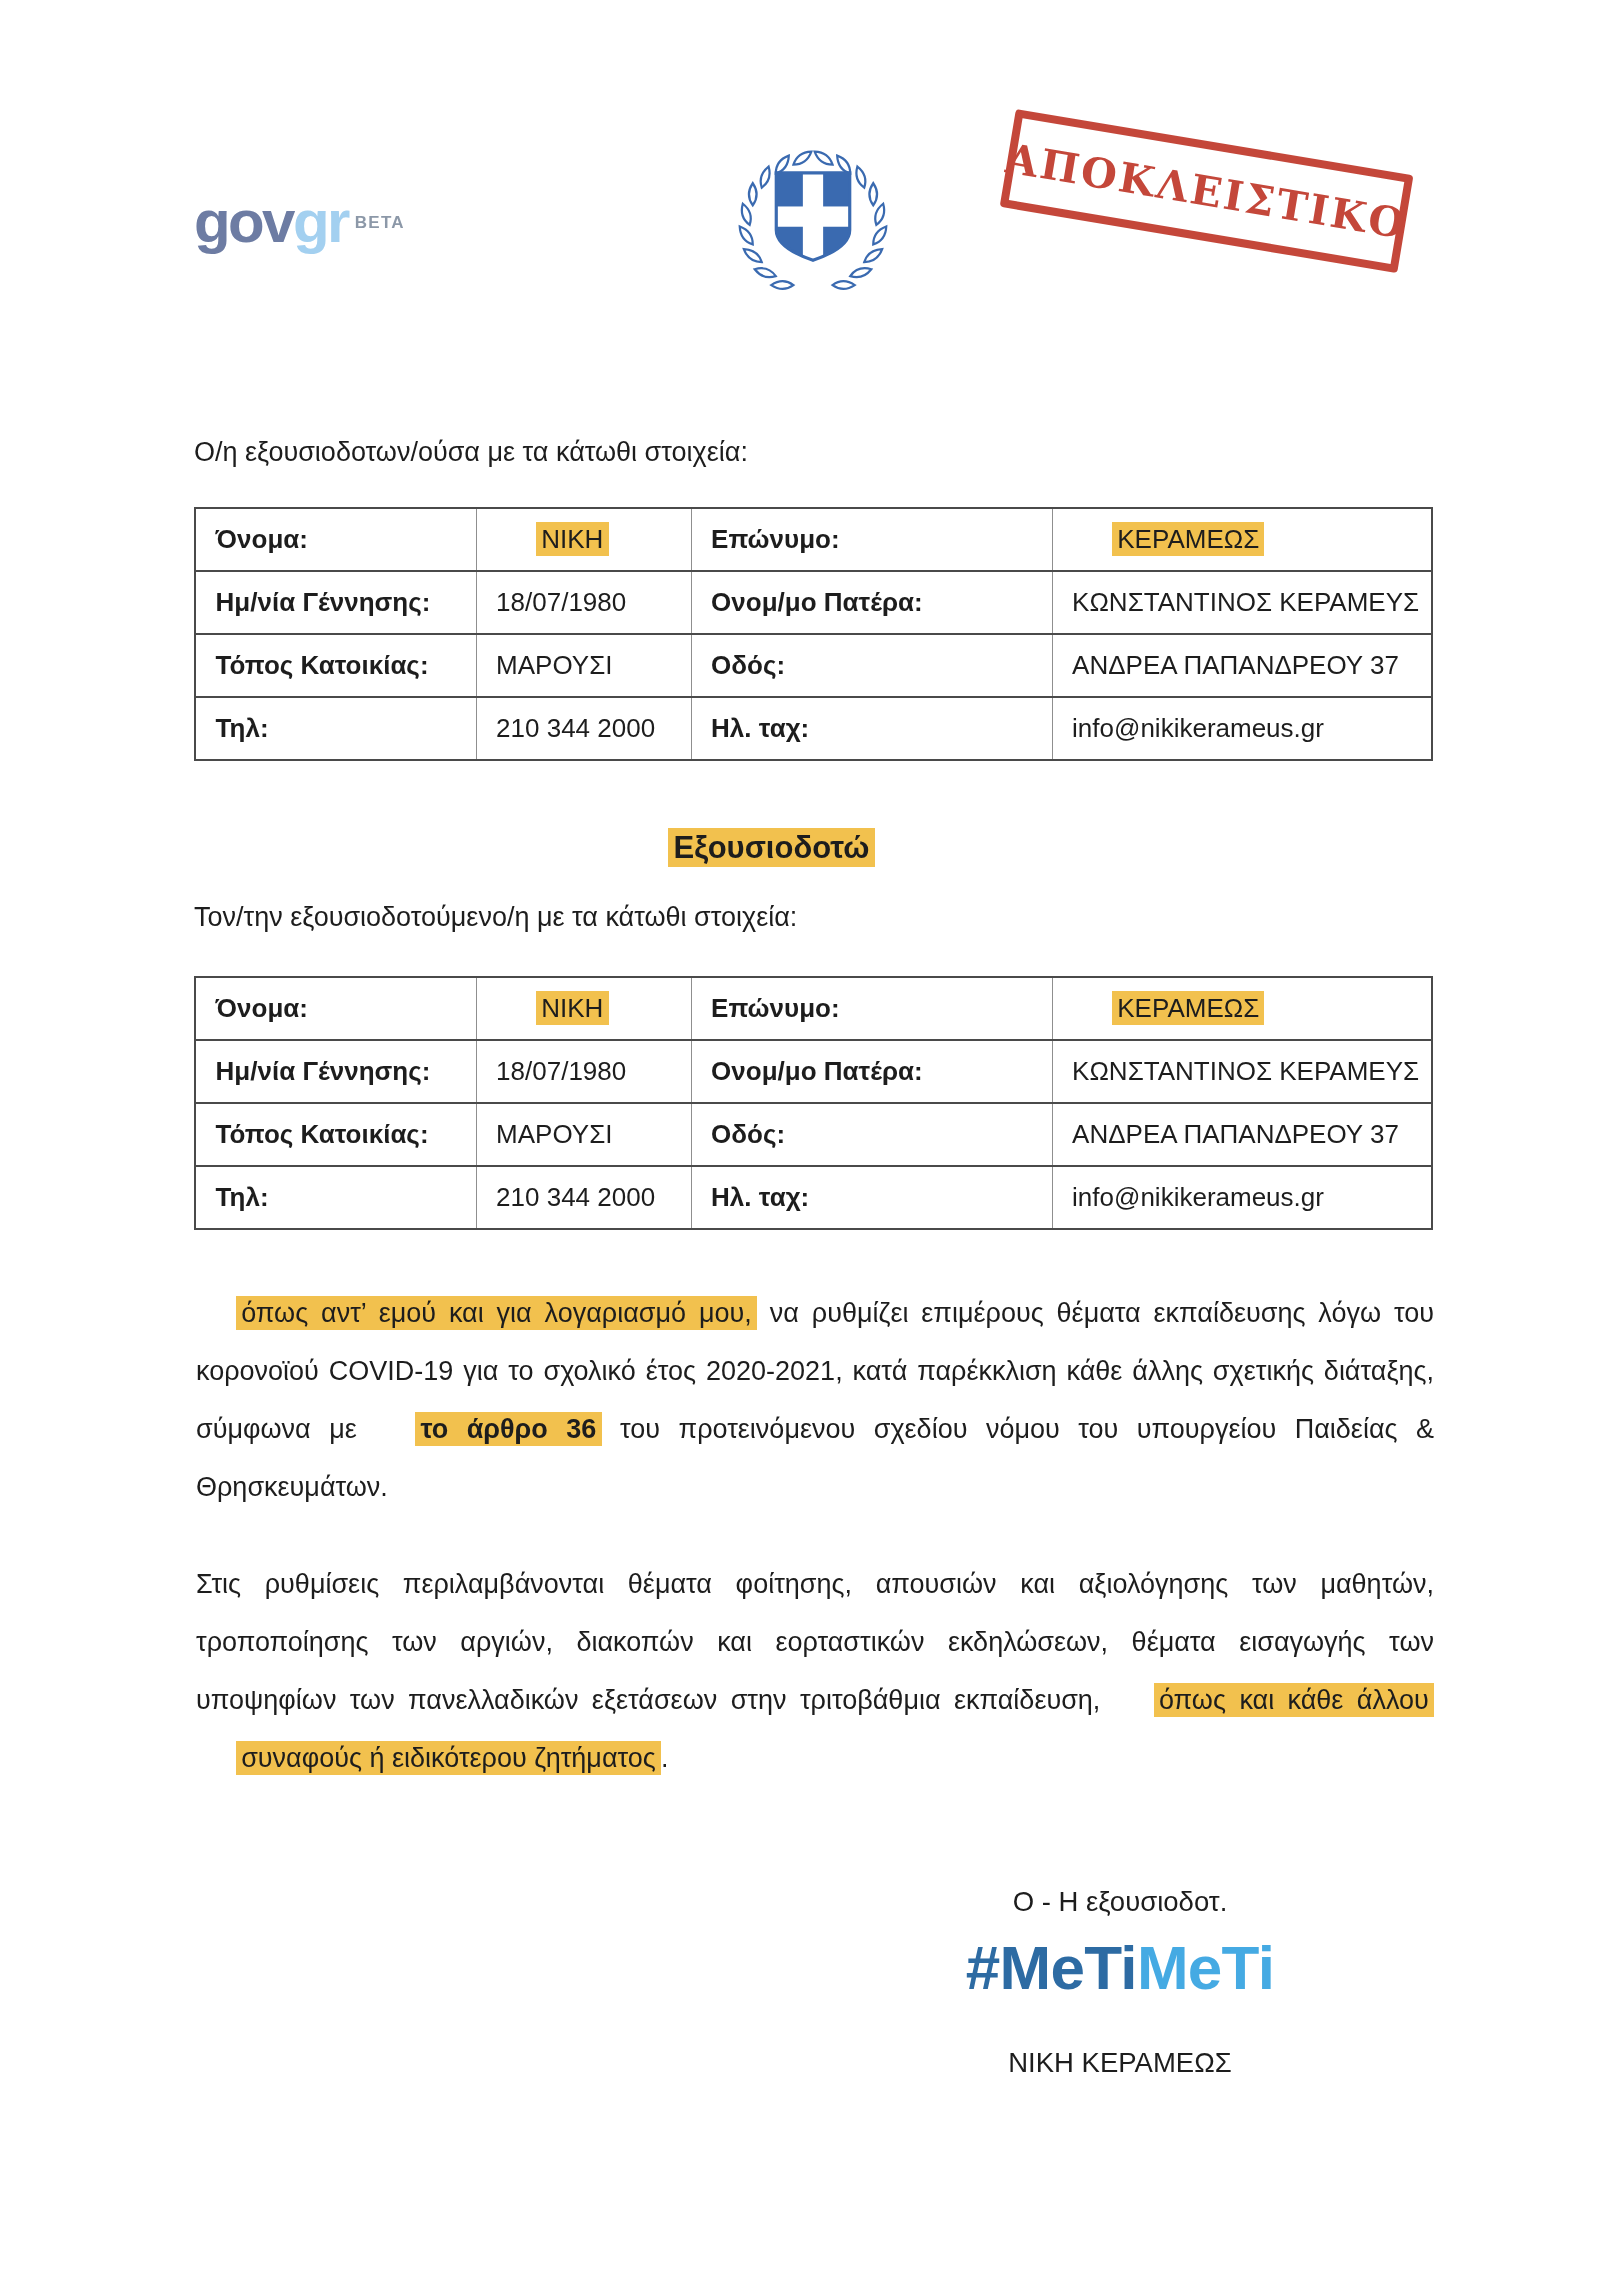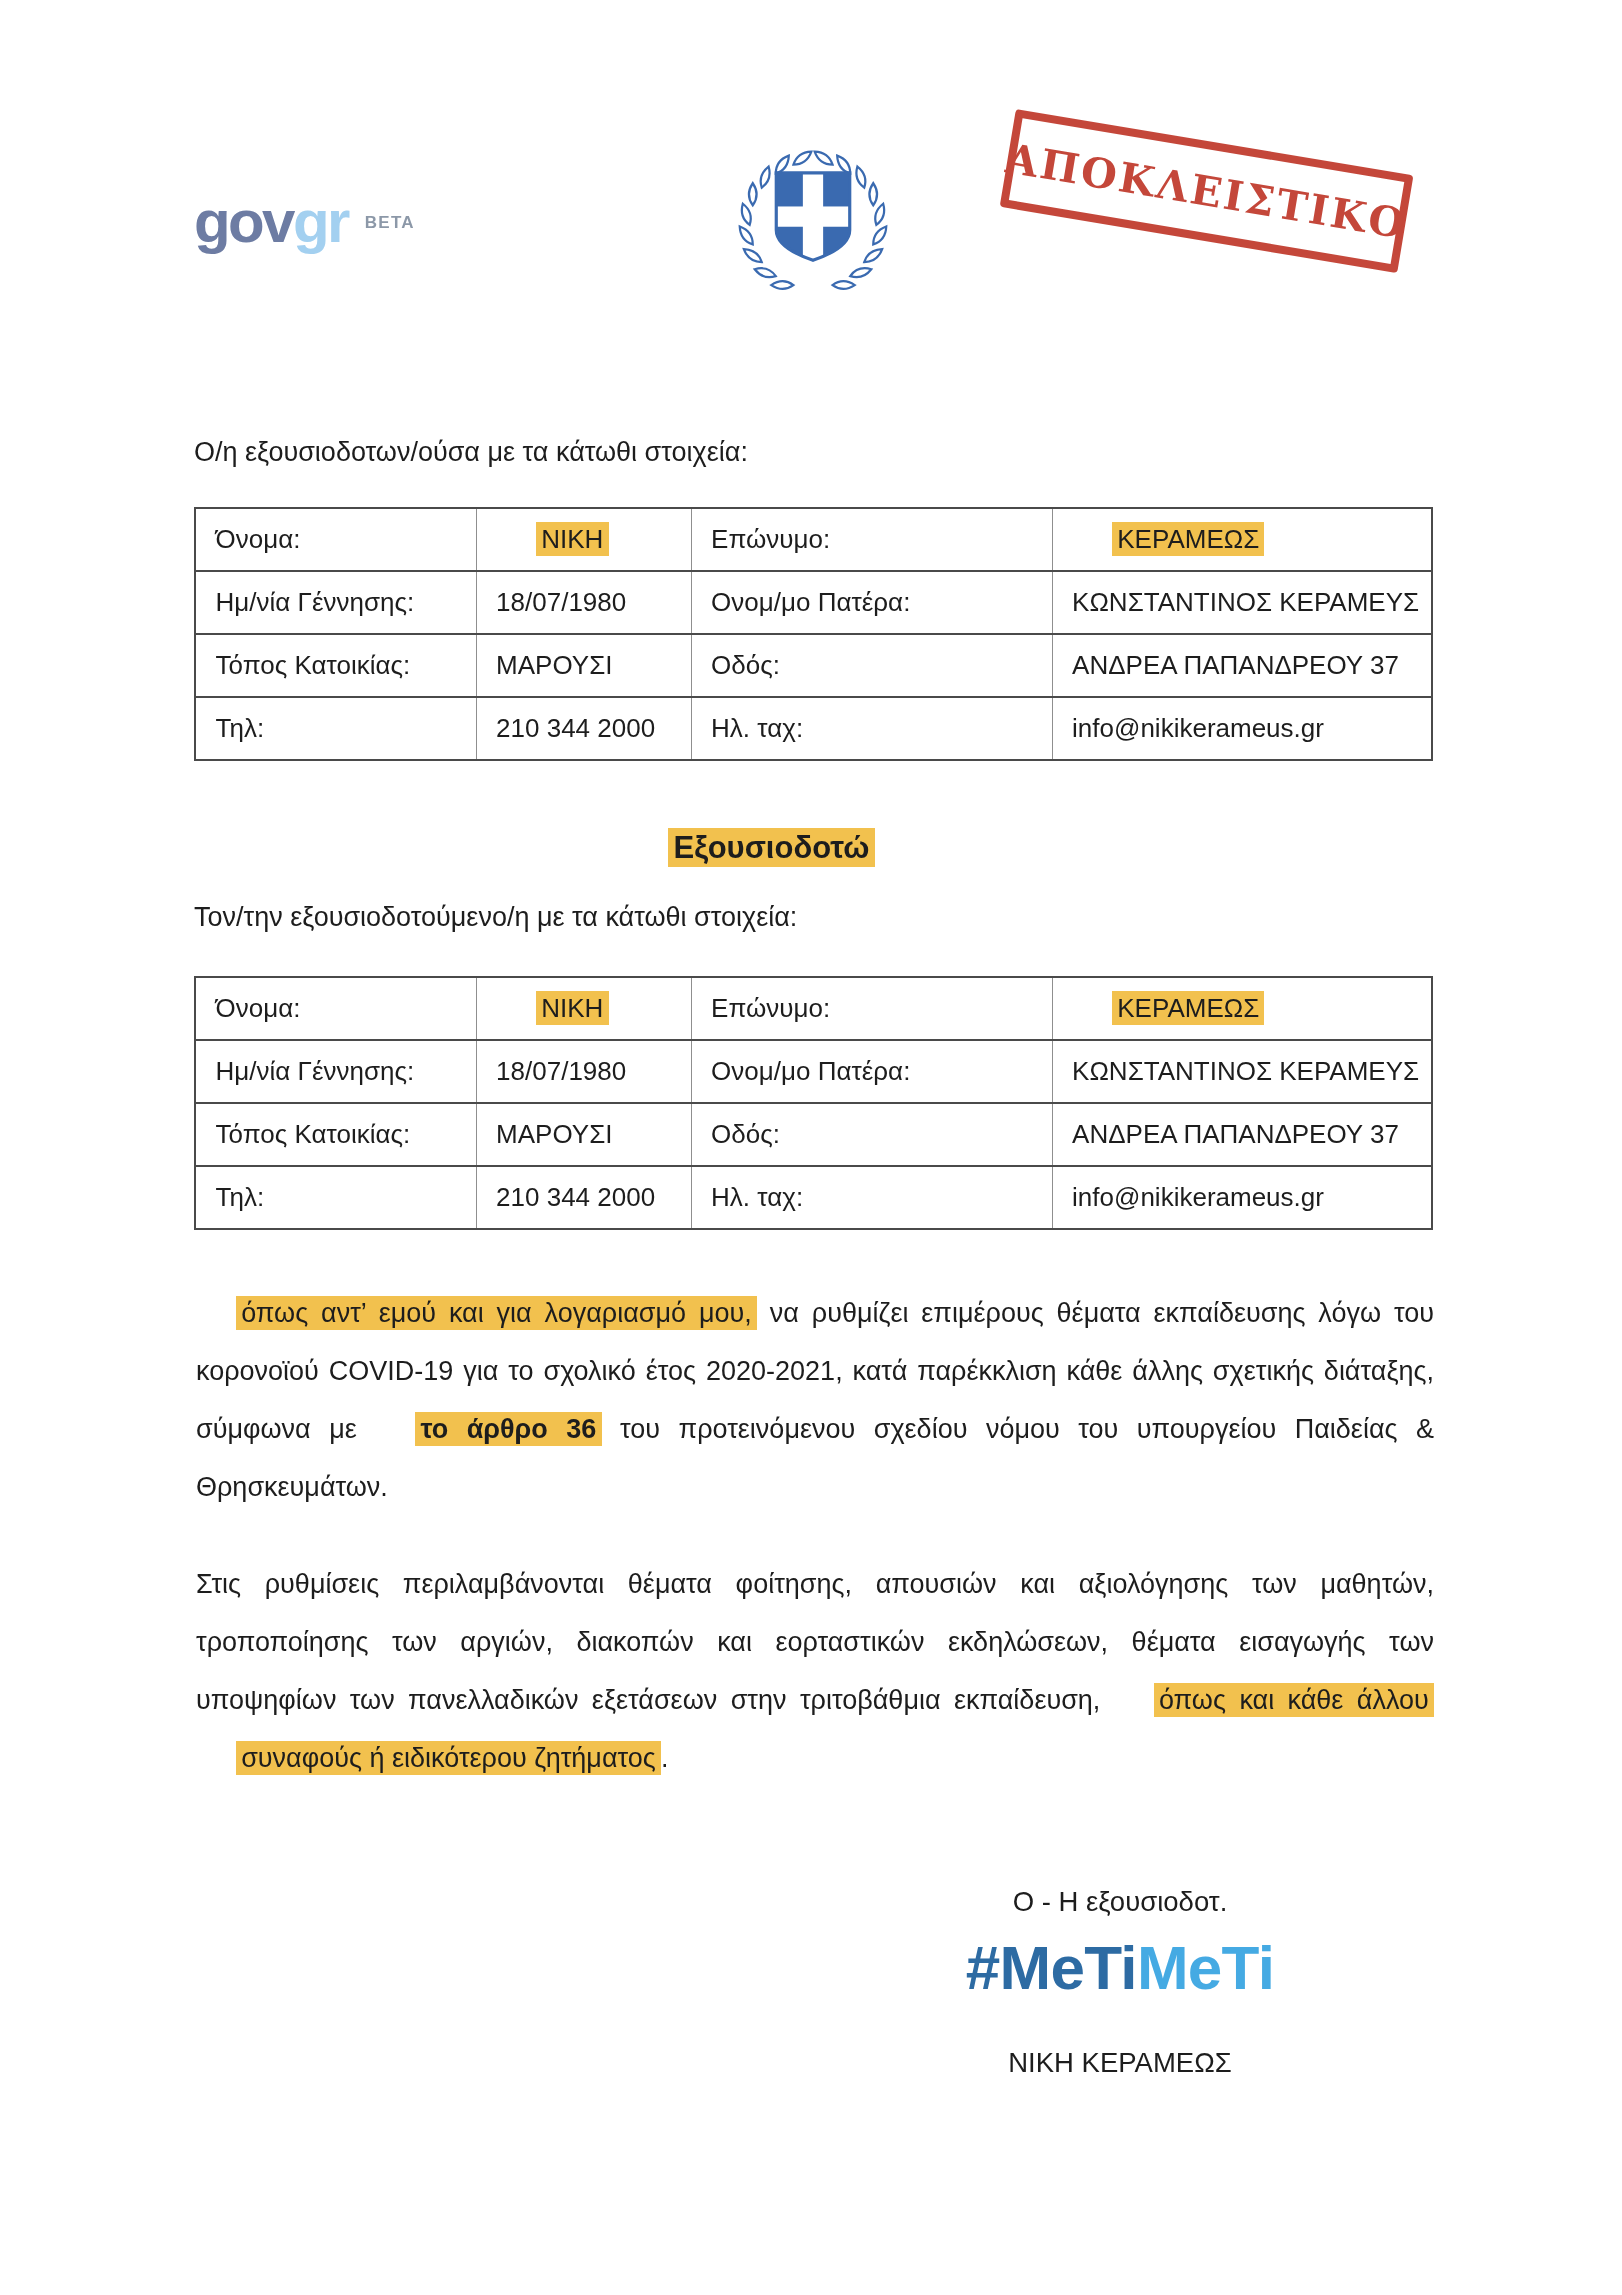--- a/index.html
+++ b/index.html
@@ -17,21 +17,21 @@
   
   .logo {
     position: absolute; left: 194px; top: 187px;
     font-size: 60px; font-weight: bold; letter-spacing: -2.6px;
     white-space: nowrap;
   }
   .logo .gov { color: #6d7ca3; }
   .logo .gr  { color: #a3d0f0; }
   .logo .beta {
     font-size: 17px; font-weight: bold; letter-spacing: 1.3px;
-    color: #8c98a8; margin-left: 17px; vertical-align: 14.4px;
+    color: #8c98a8; margin-left: 7px; vertical-align: 14.4px;
   }
 
   .emblem { position: absolute; left: 737px; top: 140px; width: 152px; height: 157px; }
 
   .stamp {
     position: absolute; left: 1016px; top: 109px;
     width: 403px; height: 99px;
     border: 8.5px solid #c0382a;
     border-radius: 3.9px;
     transform: rotate(9.5deg);
@@ -63,21 +63,21 @@
   }
   .table-1 { top: 507px; }
   .table-2 { top: 976px; }
   table.details td {
     height: 63px; vertical-align: middle;
     padding-left: 19.6px; padding-right: 5.2px;
     border-left: 1.3px solid #8f8f8f; border-right: 1.3px solid #8f8f8f;
     border-top: 2px solid #4a4a4a; border-bottom: 2px solid #4a4a4a;
     white-space: nowrap; overflow: hidden;
   }
-  td.lbl { font-weight: normal; margin-left: 20px; }
+  td.lbl { font-weight: bold; margin-left: 20px; }
 
   .hl {
     background: #f2c14e;
     padding: 2px 5.2px;
     -webkit-box-decoration-break: clone;
     box-decoration-break: clone;
     margin-left: 40px;
   }
   .b { font-weight: bold; }
 

